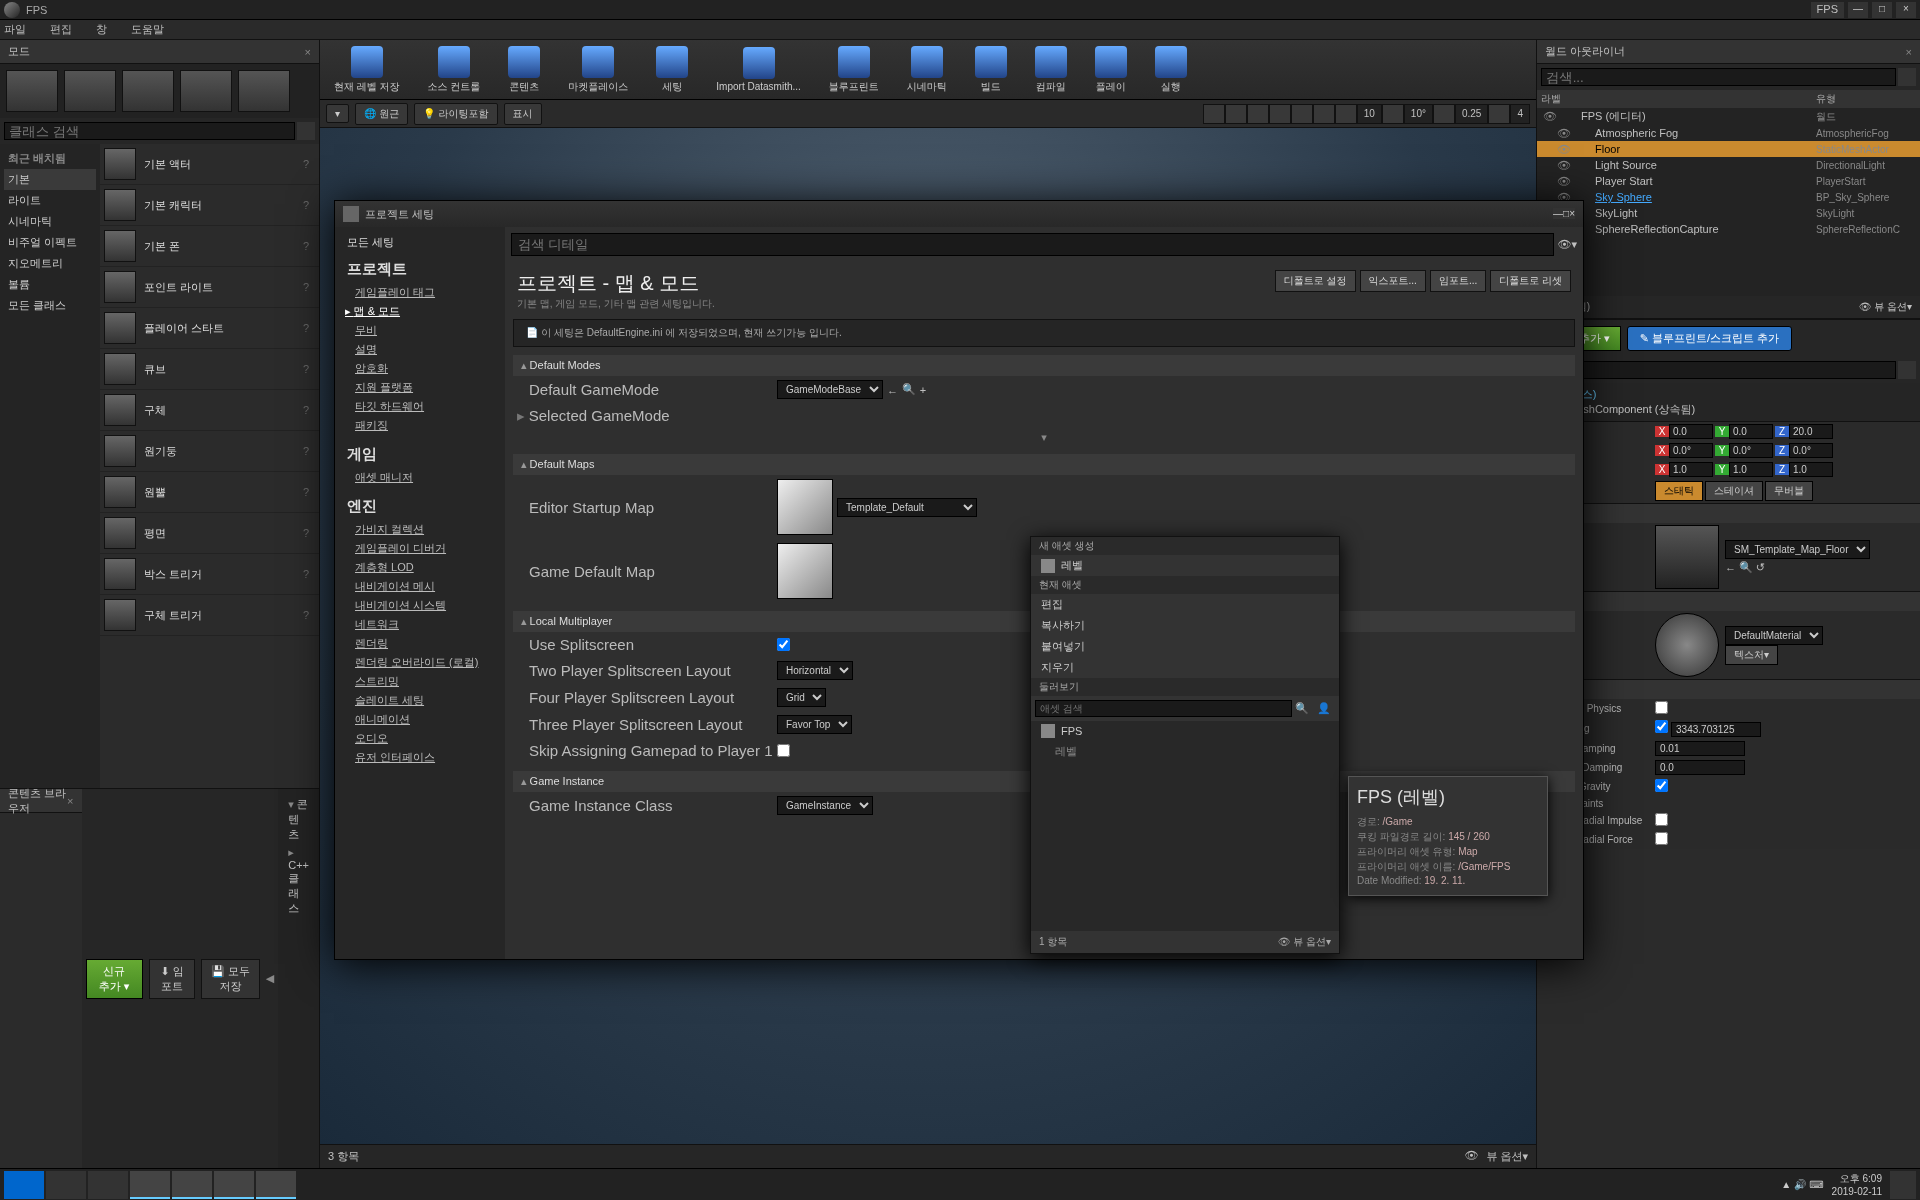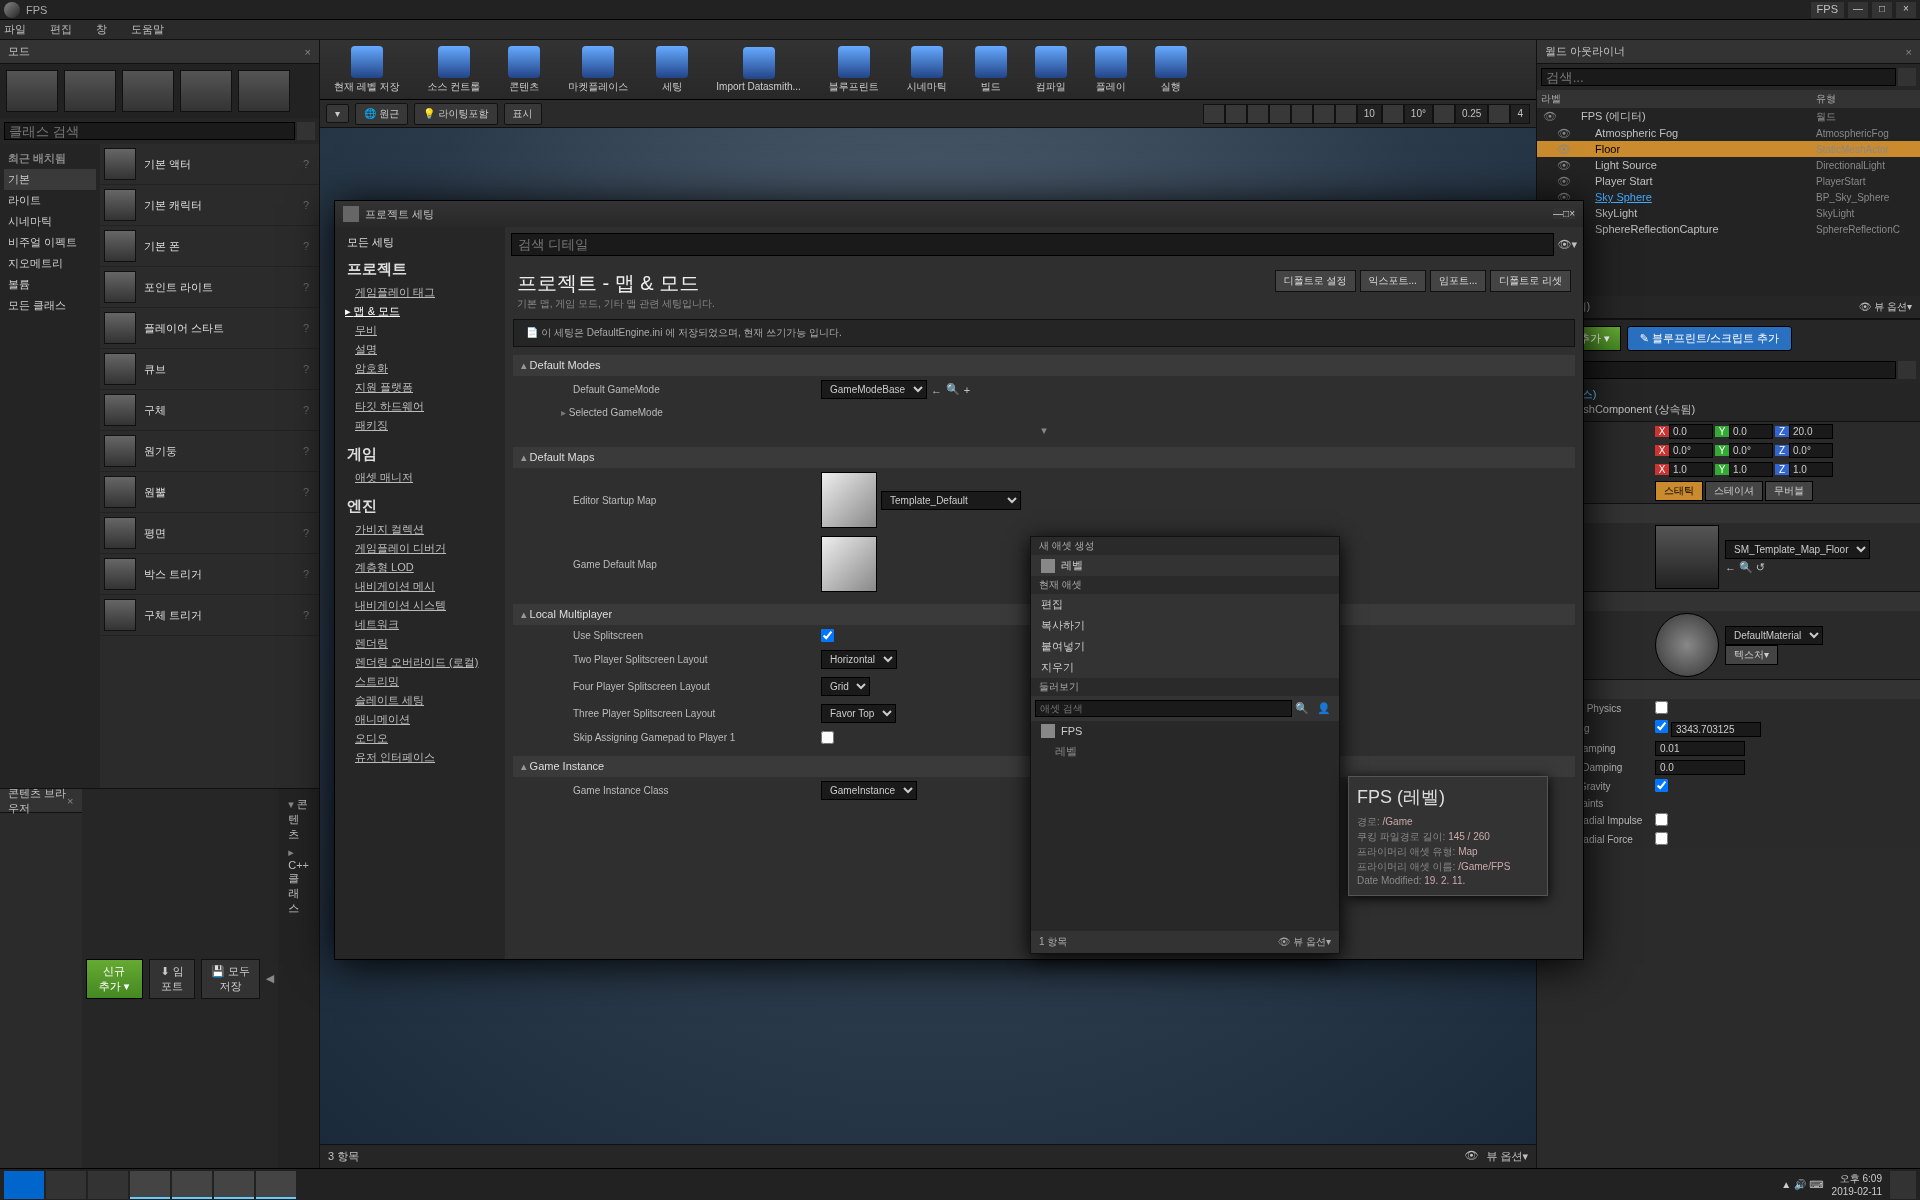--- a/index.html
+++ b/index.html
@@ -132,21 +132,21 @@
 .ps-heading { padding: 8px 12px 4px; }
 .ps-heading h2 { font-size: 20px; color: #eee; font-weight: normal; }
 .ps-heading p { font-size: 10px; color: #888; }
 .ps-heading .btns { float: right; display: flex; gap: 4px; }
 .ps-btn { background: #444; padding: 3px 8px; border: 1px solid #111; font-size: 10px; color: #ddd; cursor: pointer; }
 .ps-notice { background: #252525; padding: 6px 12px; font-size: 10px; color: #aaa; margin: 4px 8px; border: 1px solid #111; }
 .ps-section { margin: 4px 8px; }
 .ps-sec-hdr { background: #3a3a3a; padding: 4px 8px; font-size: 11px; color: #ddd; }
 .ps-sec-hdr::before { content: "▴ "; color: #999; }
 .ps-prop { display: flex; align-items: center; padding: 4px 16px; }
-.ps-prop .plbl { width: 248px; font-size: 10px; color: #bbb; margin-left: 44px; }
+.ps-prop .plbl { width: 248px; font-size: 15px; color: #bbb; }
 .ps-prop .plbl.sub::before { content: "▸ "; color: #777; margin-left: -12px; }
 .ps-prop .pval { flex: 1; display: flex; align-items: center; gap: 4px; }
 .ps-prop select, .ps-prop input[type=text] { background: #1a1a1a; border: 1px solid #000; color: #ccc; padding: 2px 4px; font-size: 10px; }
 .ps-map-thumb { width: 56px; height: 56px; background: linear-gradient(135deg,#eee,#888); border: 1px solid #000; }
 .ps-arrow-down { text-align: center; color: #888; padding: 2px; cursor: pointer; }
 
 
 .asset-picker { position: absolute; left: 1030px; top: 536px; width: 310px; background: #333; border: 1px solid #111; z-index: 20; box-shadow: 0 4px 20px #000; }
 .ap-hdr { padding: 2px 8px; font-size: 10px; color: #aaa; background: #2a2a2a; }
 .ap-item { padding: 3px 10px; font-size: 11px; color: #ccc; cursor: pointer; display: flex; align-items: center; gap: 6px; }

